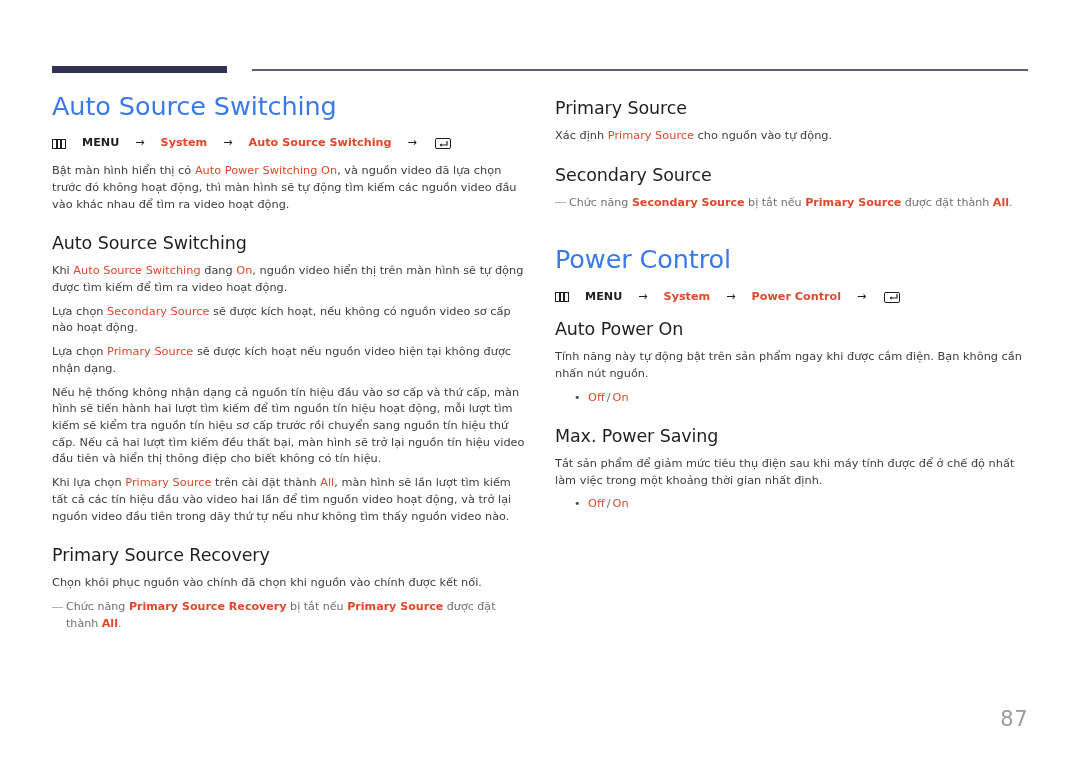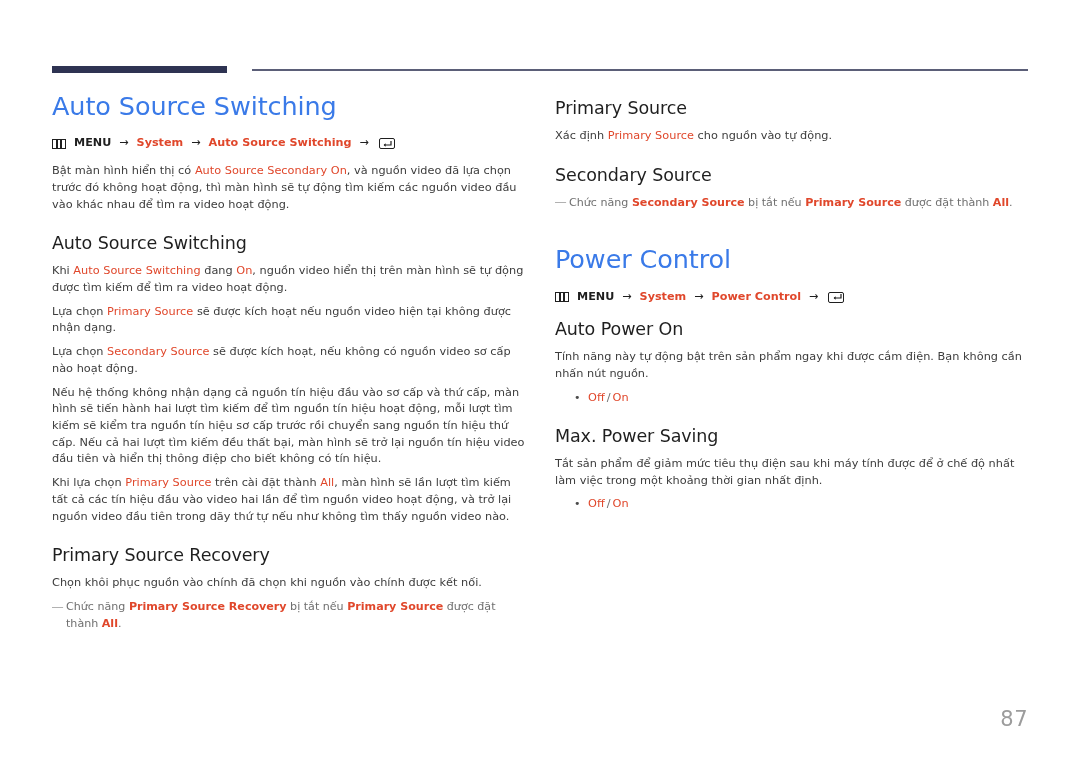--- a/index.html
+++ b/index.html
@@ -83,21 +83,21 @@
   }
 
   .menupath {
     font-size: 11.2px;
     line-height: 1.5;
     color: #1f1f1f;
     margin: 0 0 11px 0;
     display: flex;
     align-items: center;
     flex-wrap: wrap;
-    gap: 4px;
+    gap: 12px;
   }
   .menupath .mp-label { font-weight: 700; color: #1f1f1f; margin-left: 4px; }
   .menupath .hl { color: #e0472b; font-weight: 700; }
   .menupath .arrow { color: #1f1f1f; margin: 0 4px; }
 
   
   .icon-menu {
     display: inline-block;
     width: 14px;
     height: 10px;
@@ -205,35 +205,35 @@
       <span class="arrow">→</span>
       <span class="icon-enter">
         <svg width="12" height="9" viewBox="0 0 12 9" aria-hidden="true">
           <path d="M10 1 V5 H3" fill="none" stroke="#1f1f1f" stroke-width="1.2"></path>
           <path d="M4.6 3.2 L2.6 5 L4.6 6.8 Z" fill="#1f1f1f"></path>
         </svg>
       </span>
     </div>
 
     <p class="body">
-      <span>Bật màn hình hiển thị có </span><span class="hl">Auto Source Secondary On</span><span>, và nguồn video đã lựa chọn trước đó không hoạt động, thì màn hình sẽ tự động tìm kiếm các nguồn video đầu vào khác nhau để tìm ra video hoạt động.</span>
+      <span>Bật màn hình hiển thị có </span><span class="hl">Auto Power Switching On</span><span>, và nguồn video đã lựa chọn trước đó không hoạt động, thì màn hình sẽ tự động tìm kiếm các nguồn video đầu vào khác nhau để tìm ra video hoạt động.</span>
     </p>
 
     <h2 class="section">Auto Source Switching</h2>
 
     <p class="body">
       <span>Khi </span><span class="hl">Auto Source Switching</span><span> đang </span><span class="hl">On</span><span>, nguồn video hiển thị trên màn hình sẽ tự động được tìm kiếm để tìm ra video hoạt động.</span>
     </p>
 
     <p class="body">
+      <span>Lựa chọn </span><span class="hl">Secondary Source</span><span> sẽ được kích hoạt, nếu không có nguồn video sơ cấp nào hoạt động.</span>
+    </p>
+
+    <p class="body">
       <span>Lựa chọn </span><span class="hl">Primary Source</span><span> sẽ được kích hoạt nếu nguồn video hiện tại không được nhận dạng.</span>
-    </p>
-
-    <p class="body">
-      <span>Lựa chọn </span><span class="hl">Secondary Source</span><span> sẽ được kích hoạt, nếu không có nguồn video sơ cấp nào hoạt động.</span>
     </p>
 
     <p class="body">Nếu hệ thống không nhận dạng cả nguồn tín hiệu đầu vào sơ cấp và thứ cấp, màn hình sẽ tiến hành hai lượt tìm kiếm để tìm nguồn tín hiệu hoạt động, mỗi lượt tìm kiếm sẽ kiểm tra nguồn tín hiệu sơ cấp trước rồi chuyển sang nguồn tín hiệu thứ cấp. Nếu cả hai lượt tìm kiếm đều thất bại, màn hình sẽ trở lại nguồn tín hiệu video đầu tiên và hiển thị thông điệp cho biết không có tín hiệu.</p>
 
     <p class="body">
       <span>Khi lựa chọn </span><span class="hl">Primary Source</span><span> trên cài đặt thành </span><span class="hl">All</span><span>, màn hình sẽ lần lượt tìm kiếm tất cả các tín hiệu đầu vào video hai lần để tìm nguồn video hoạt động, và trở lại nguồn video đầu tiên trong dãy thứ tự nếu như không tìm thấy nguồn video nào.</span>
     </p>
 
     <h2 class="section">Primary Source Recovery</h2>
 

